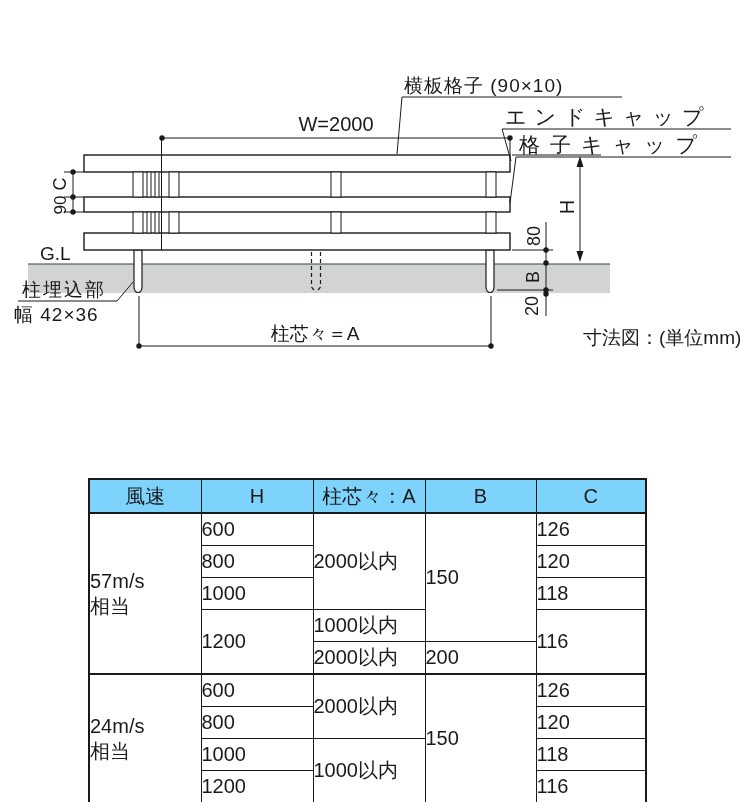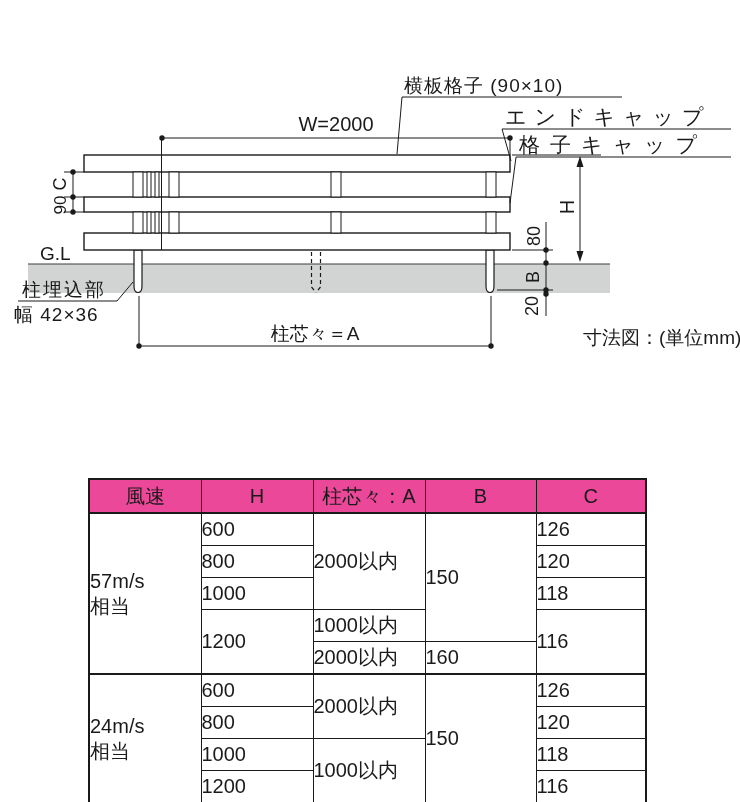--- a/index.html
+++ b/index.html
@@ -5,21 +5,21 @@
   html,body{margin:0;padding:0;background:#fff;}
   .screen{position:relative;width:740px;height:802px;background:#ffffff;overflow:hidden;
           font-family:"Liberation Sans","DejaVu Sans",sans-serif;color:#1a1a1a;}
   svg text{font-family:"Liberation Sans","DejaVu Sans",sans-serif;fill:#1a1a1a;}
   .unit-note{position:absolute;top:481px;left:396px;width:250px;
              font-size:18px;letter-spacing:1px;}
   .tbl-wrap{position:absolute;top:478px;left:88px;}
   table.spec{border-collapse:collapse;table-layout:fixed;width:557px;}
   table.spec,table.spec th,table.spec td{border:1px solid #1a1a1a;}
   table.spec{border-width:2px;}
-  table.spec th{background:#ec4899;font-weight:normal;font-size:20px;height:32px;
+  table.spec th{background:#7dd3fc;font-weight:normal;font-size:20px;height:32px;
                 border-bottom-width:2px;padding:0;text-align:center;margin-left:24px;}
   table.spec td{font-size:20px;height:31px;padding:0;text-align:left;vertical-align:middle;}
   tr.sec td{border-top-width:2px;}
   td.wind{white-space:pre-line;line-height:1.25;}
 </style>
 </head>
 <body>
 
 <div class="screen">
 
@@ -186,21 +186,21 @@
           <td>1000</td>
           <td>118</td>
         </tr>
         <tr>
           <td rowspan="2">1200</td>
           <td>1000以内</td>
           <td rowspan="2">116</td>
         </tr>
         <tr>
           <td>2000以内</td>
-          <td>160</td>
+          <td>200</td>
         </tr>
       </tbody>
       <tbody>
         <tr class="sec">
           <td class="wind" rowspan="4">24m/s
 相当</td>
           <td>600</td>
           <td rowspan="2">2000以内</td>
           <td rowspan="4">150</td>
           <td>126</td>

